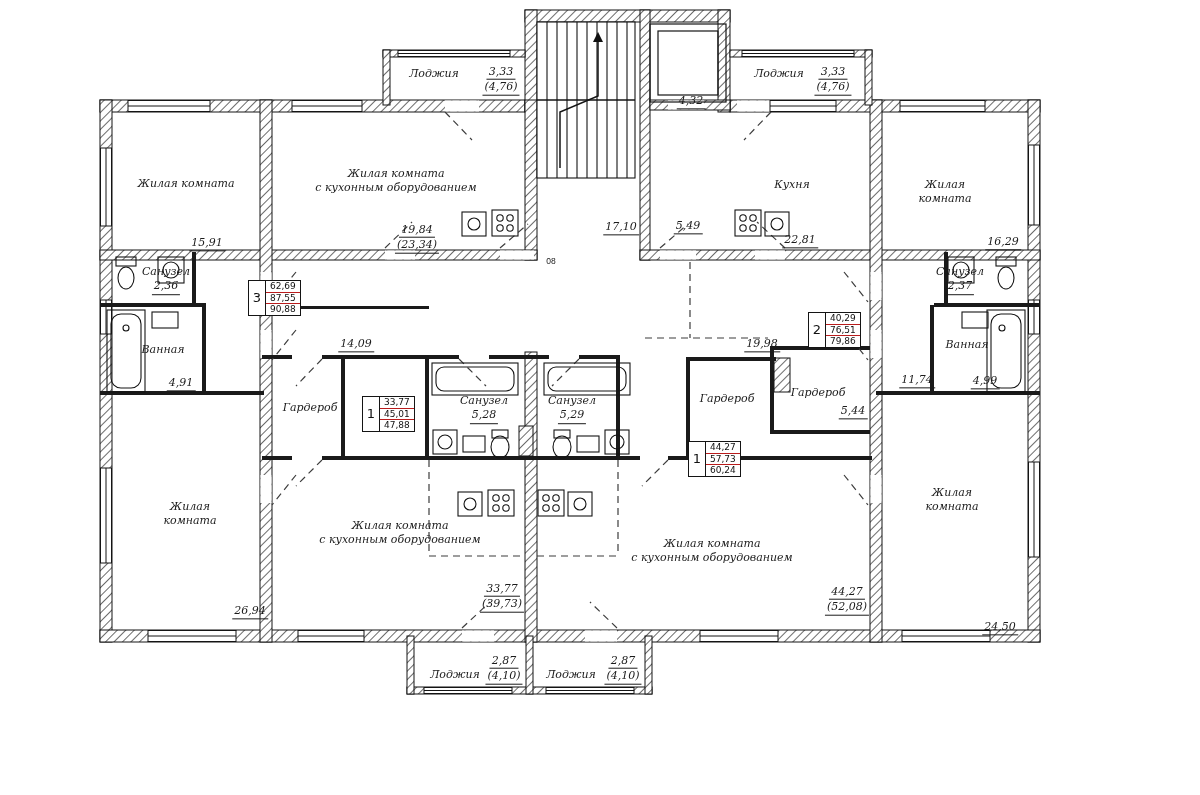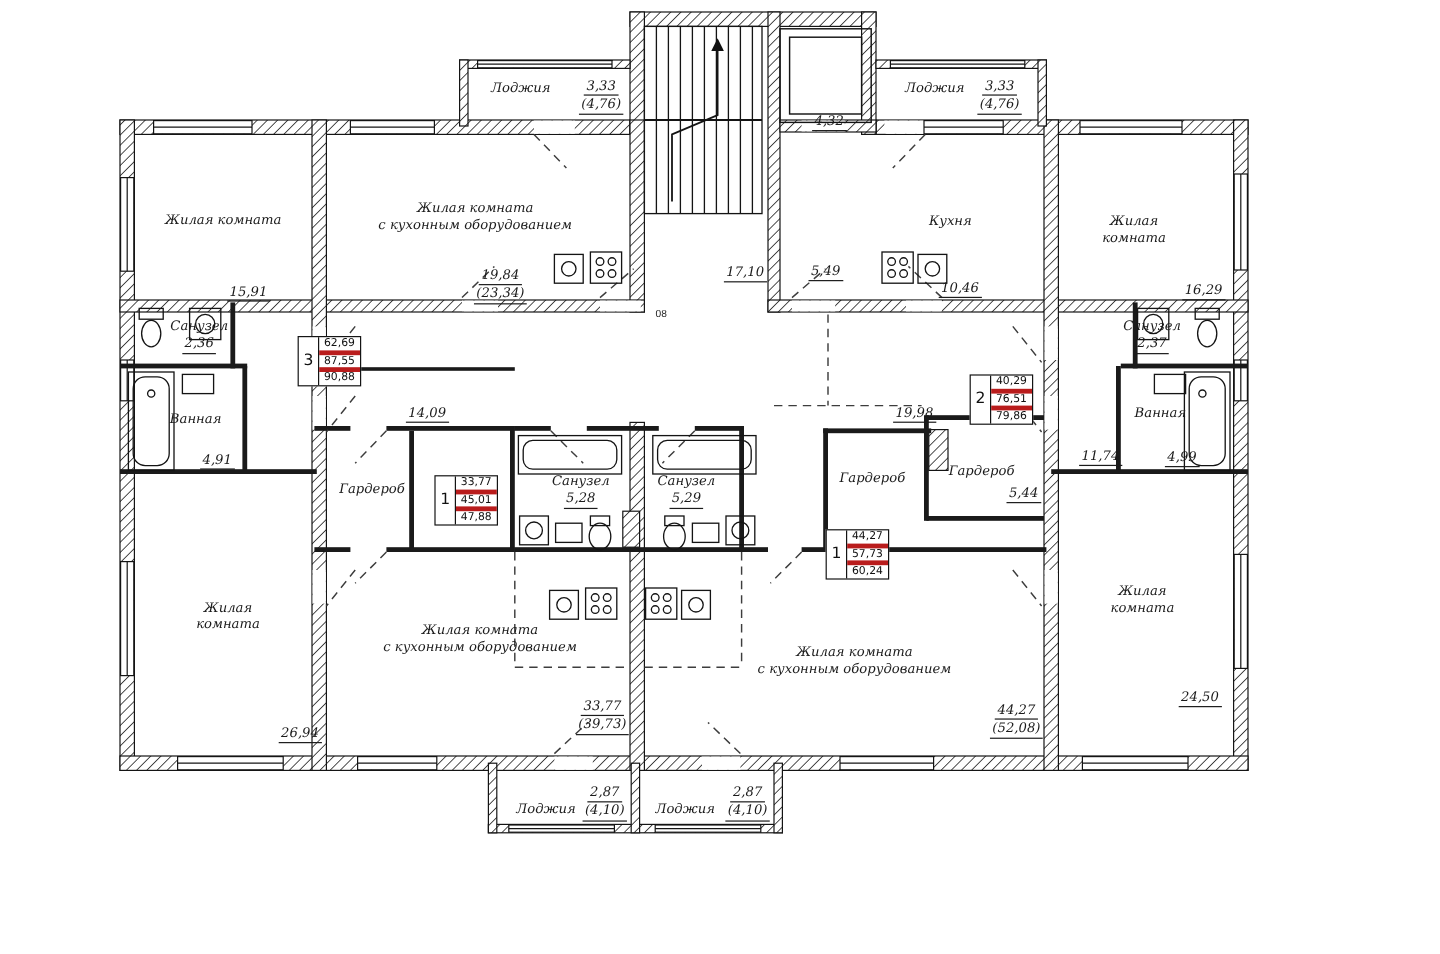--- a/index.html
+++ b/index.html
@@ -10,21 +10,21 @@
   .lbl{position:absolute;transform:translate(-50%,-50%);display:flex;flex-direction:column;
     align-items:center;font-style:italic;font-size:11px;line-height:1.3;color:#1b1b1b;
     white-space:nowrap;text-align:center}
   .lbl .num{border-bottom:1px solid #1b1b1b;padding:0 2px}
   .lbl.tiny{font-size:8.5px;font-style:normal;font-family:Liberation Sans, sans-serif}
   .stamp{position:absolute;display:flex;border:1.5px solid #141414;background:#fff;
     font-family:"DejaVu Sans",sans-serif;font-size:9px;color:#111;align-items:stretch}
   .stamp .n{width:17px;display:flex;align-items:center;justify-content:center;
     font-size:13px;border-right:1.5px solid #141414}
   .stamp .vals{display:flex;flex-direction:column}
-  .stamp .vals div{padding:0 4px;line-height:10.5px;border-bottom:4px solid #b91c1c}
+  .stamp .vals div{padding:0 4px;line-height:10.5px;border-bottom:1px solid #b91c1c}
   .stamp .vals div:last-child{border-bottom:none}
   .title{position:absolute;left:600px;top:772px;transform:translate(-50%,-50%);
     font-family:"Liberation Serif",serif;font-weight:bold;font-size:27px;color:#000;
     letter-spacing:1px}
 </style>
 </head>
 <body>
 
 <div class="canvas">
 
@@ -319,21 +319,21 @@
     <span class="num">5,49</span>
     </div>
   <div class="lbl tiny" style="left:551px;top:262px">
     <span>08</span>
     </div>
 
   <div class="lbl" style="left:792px;top:185px">
     <span>Кухня</span>
     </div>
   <div class="lbl" style="left:800px;top:241px">
-    <span class="num">10,46</span>
+    <span class="num">22,81</span>
     </div>
 
   <div class="lbl" style="left:945px;top:192px">
     <span>Жилая</span>
     <span>комната</span>
     </div>
   <div class="lbl" style="left:1003px;top:243px">
     <span class="num">16,29</span>
     </div>
 
@@ -414,21 +414,21 @@
     </div>
   <div class="lbl" style="left:847px;top:600px">
     <span class="num">44,27</span>
     <span class="num">(52,08)</span>
     </div>
 
   <div class="lbl" style="left:952px;top:500px">
     <span>Жилая</span>
     <span>комната</span>
     </div>
-  <div class="lbl" style="left:1000px;top:582px">
+  <div class="lbl" style="left:1000px;top:628px">
     <span class="num">24,50</span>
     </div>
 
   <div class="lbl" style="left:455px;top:675px">
     <span>Лоджия</span>
     </div>
   <div class="lbl" style="left:504px;top:669px">
     <span class="num">2,87</span>
     <span class="num">(4,10)</span>
     </div>

